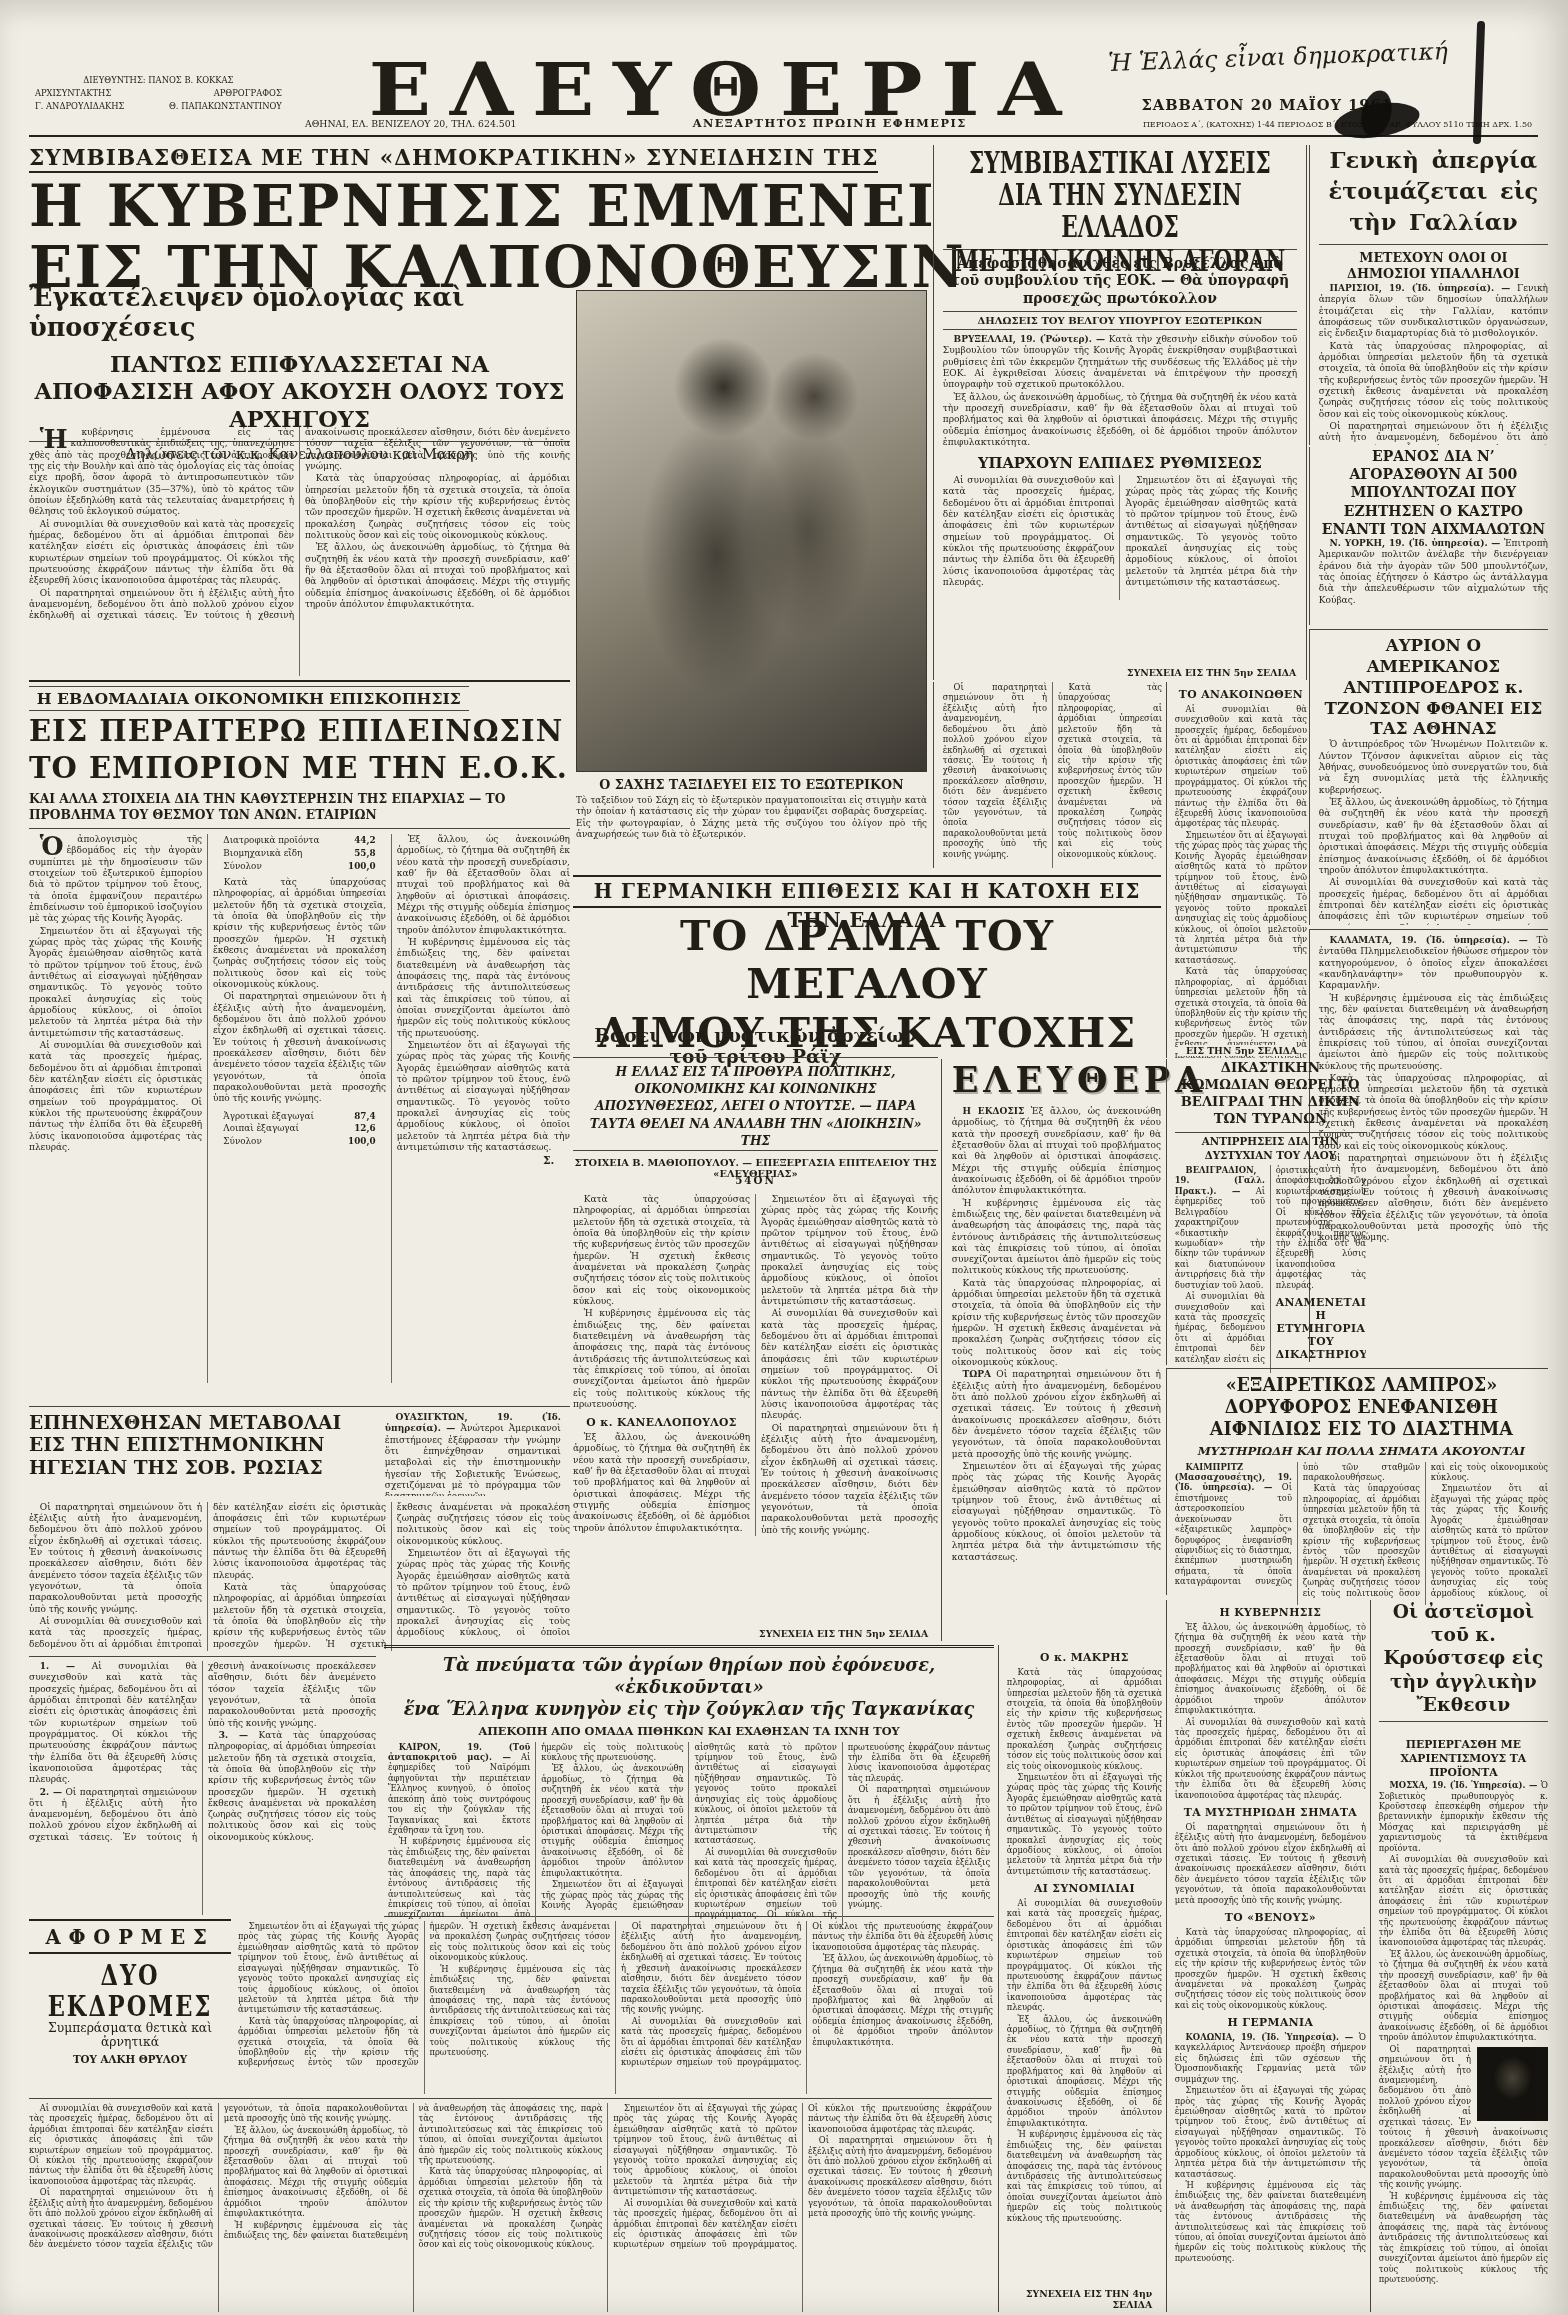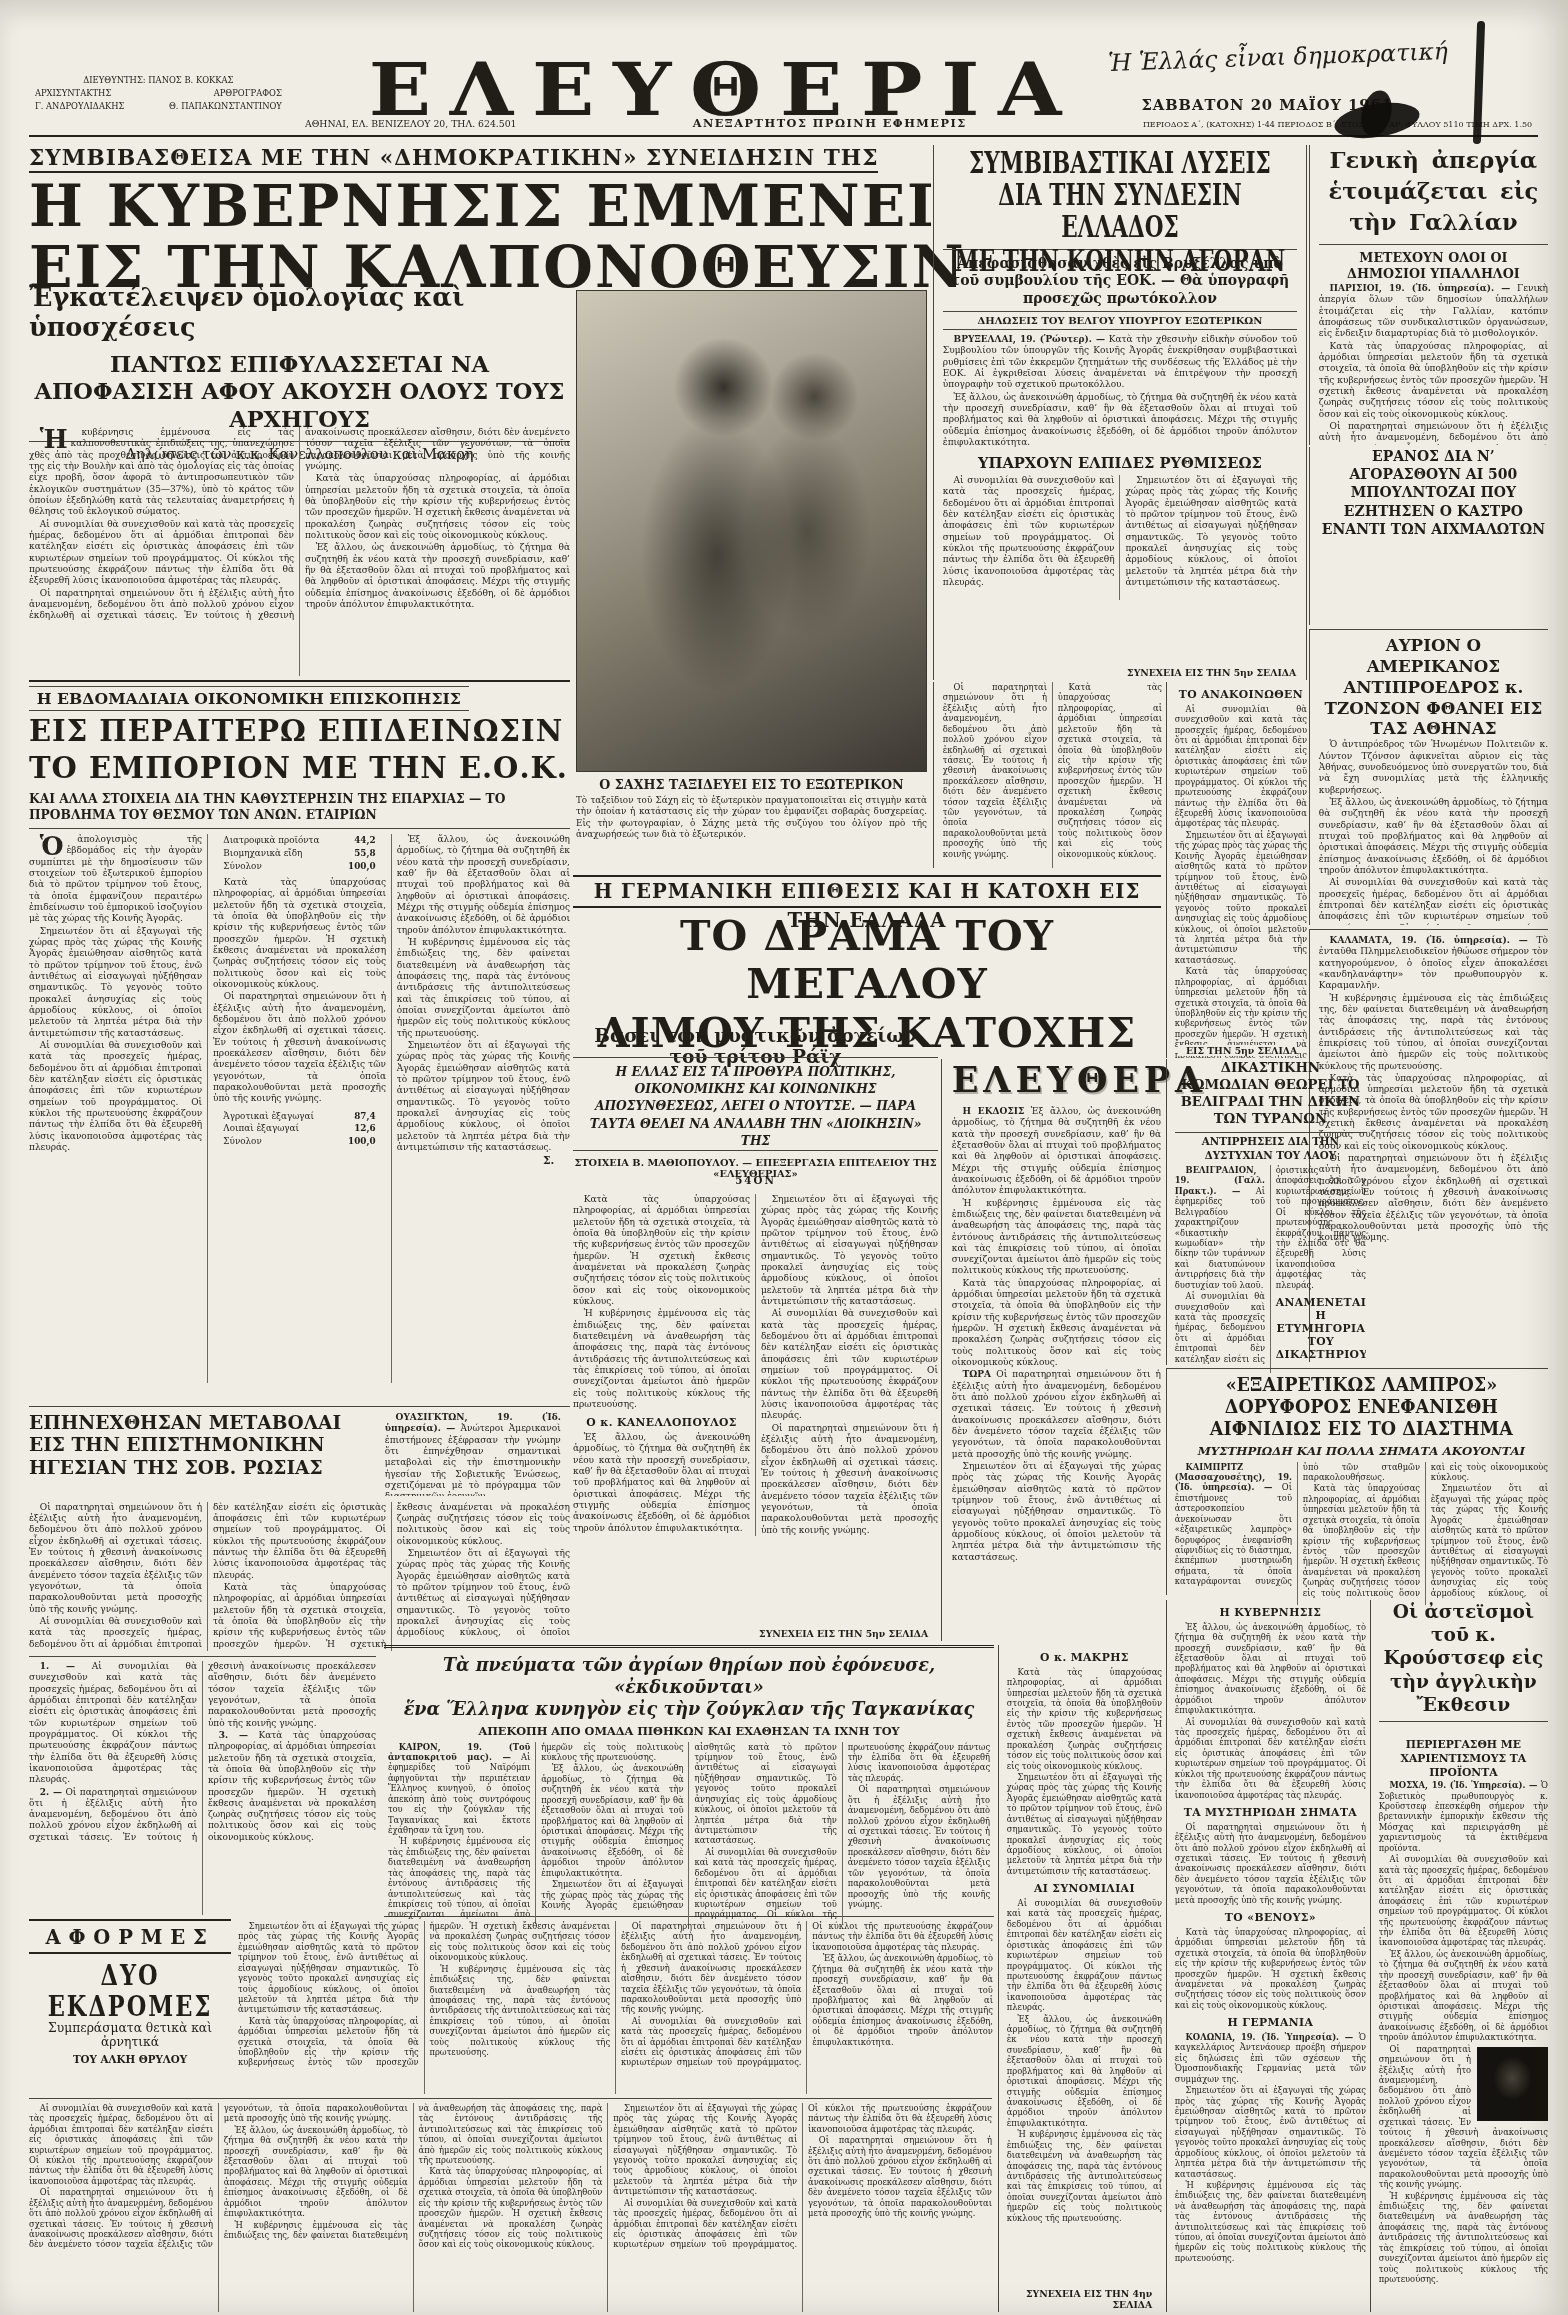--- a/index.html
+++ b/index.html
@@ -243,20 +243,21 @@
     <div class="strike-sub">ΜΕΤΕΧΟΥΝ ΟΛΟΙ ΟΙ ΔΗΜΟΣΙΟΙ ΥΠΑΛΛΗΛΟΙ</div>
     <p><strong class="dl">ΠΑΡΙΣΙΟΙ, 19. (Ἰδ. ὑπηρεσία). —</strong> <span>Γενικὴ ἀπεργία ὅλων τῶν δημοσίων ὑπαλλήλων ἑτοιμάζεται εἰς τὴν Γαλλίαν, κατόπιν ἀποφάσεως τῶν συνδικαλιστικῶν ὀργανώσεων, εἰς ἔνδειξιν διαμαρτυρίας διὰ τὸ μισθολογικόν.</span></p>
     <div>
         <p>Κατὰ τὰς ὑπαρχούσας πληροφορίας, αἱ ἁρμόδιαι ὑπηρεσίαι μελετοῦν ἤδη τὰ σχετικὰ στοιχεῖα, τὰ ὁποῖα θὰ ὑποβληθοῦν εἰς τὴν κρίσιν τῆς κυβερνήσεως ἐντὸς τῶν προσεχῶν ἡμερῶν. Ἡ σχετικὴ ἔκθεσις ἀναμένεται νὰ προκαλέση ζωηρὰς συζητήσεις τόσον εἰς τοὺς πολιτικοὺς ὅσον καὶ εἰς τοὺς οἰκονομικοὺς κύκλους.</p>
         <p>Οἱ παρατηρηταὶ σημειώνουν ὅτι ἡ ἐξέλιξις αὐτὴ ἦτο ἀναμενομένη, δεδομένου ὅτι ἀπὸ πολλοῦ χρόνου εἶχον ἐκδηλωθῆ αἱ σχετικαὶ τάσεις. Ἐν τούτοις ἡ χθεσινὴ ἀνακοίνωσις προεκάλεσεν αἴσθησιν, διότι δὲν ἀνεμένετο τόσον ταχεῖα ἐξέλιξις τῶν γεγονότων, τὰ ὁποῖα παρακολουθοῦνται μετὰ προσοχῆς ὑπὸ τῆς κοινῆς γνώμης.</p>
       </div>
   </section>
 
   <section class="sec eranos bodytxt clip">
     <div class="eranos-h">ΕΡΑΝΟΣ ΔΙΑ Ν’ ΑΓΟΡΑΣΘΟΥΝ ΑΙ 500 ΜΠΟΥΛΝΤΟΖΑΙ ΠΟΥ ΕΖΗΤΗΣΕΝ Ο ΚΑΣΤΡΟ ΕΝΑΝΤΙ ΤΩΝ ΑΙΧΜΑΛΩΤΩΝ</div>
+    <p><strong class="dl">Ν. ΥΟΡΚΗ, 19. (Ἰδ. ὑπηρεσία). —</strong> <span>Ἐπιτροπὴ Ἀμερικανῶν πολιτῶν ἀνέλαβε τὴν διενέργειαν ἐράνου διὰ τὴν ἀγορὰν τῶν 500 μπουλντόζων, τὰς ὁποίας ἐζήτησεν ὁ Κάστρο ὡς ἀντάλλαγμα διὰ τὴν ἀπελευθέρωσιν τῶν αἰχμαλώτων τῆς Κούβας.</span></p>
   </section>
 
   <section class="sec johnson bodytxt clip">
     <div class="johnson-h">ΑΥΡΙΟΝ Ο ΑΜΕΡΙΚΑΝΟΣ ΑΝΤΙΠΡΟΕΔΡΟΣ κ. ΤΖΟΝΣΟΝ ΦΘΑΝΕΙ ΕΙΣ ΤΑΣ ΑΘΗΝΑΣ</div>
     <p><span>Ὁ ἀντιπρόεδρος τῶν Ἡνωμένων Πολιτειῶν κ. Λύντον Τζόνσον ἀφικνεῖται αὔριον εἰς τὰς Ἀθήνας, συνοδευόμενος ὑπὸ συνεργατῶν του, διὰ νὰ ἔχη συνομιλίας μετὰ τῆς ἑλληνικῆς κυβερνήσεως.</span></p>
     <div>
         <p>Ἐξ ἄλλου, ὡς ἀνεκοινώθη ἁρμοδίως, τὸ ζήτημα θὰ συζητηθῆ ἐκ νέου κατὰ τὴν προσεχῆ συνεδρίασιν, καθ’ ἣν θὰ ἐξετασθοῦν ὅλαι αἱ πτυχαὶ τοῦ προβλήματος καὶ θὰ ληφθοῦν αἱ ὁριστικαὶ ἀποφάσεις. Μέχρι τῆς στιγμῆς οὐδεμία ἐπίσημος ἀνακοίνωσις ἐξεδόθη, οἱ δὲ ἁρμόδιοι τηροῦν ἀπόλυτον ἐπιφυλακτικότητα.</p>
         <p>Αἱ συνομιλίαι θὰ συνεχισθοῦν καὶ κατὰ τὰς προσεχεῖς ἡμέρας, δεδομένου ὅτι αἱ ἁρμόδιαι ἐπιτροπαὶ δὲν κατέληξαν εἰσέτι εἰς ὁριστικὰς ἀποφάσεις ἐπὶ τῶν κυριωτέρων σημείων τοῦ προγράμματος. Οἱ κύκλοι τῆς πρωτευούσης ἐκφράζουν πάντως τὴν ἐλπίδα ὅτι θὰ ἐξευρεθῆ λύσις ἱκανοποιοῦσα ἀμφοτέρας τὰς πλευράς.</p>
       </div>
   </section>

